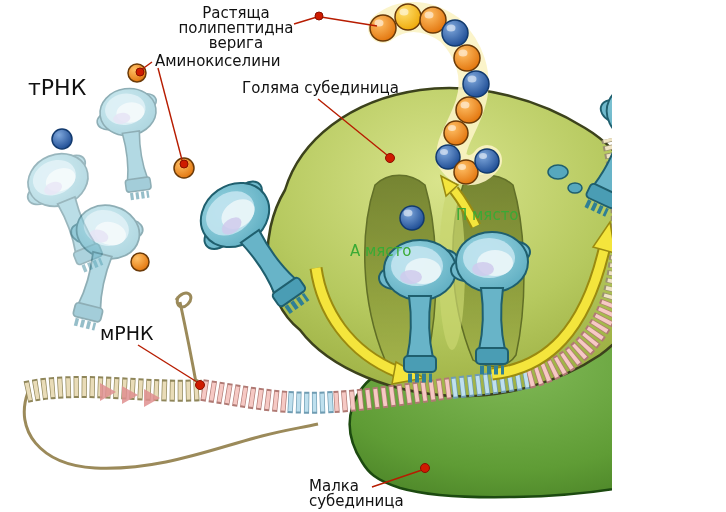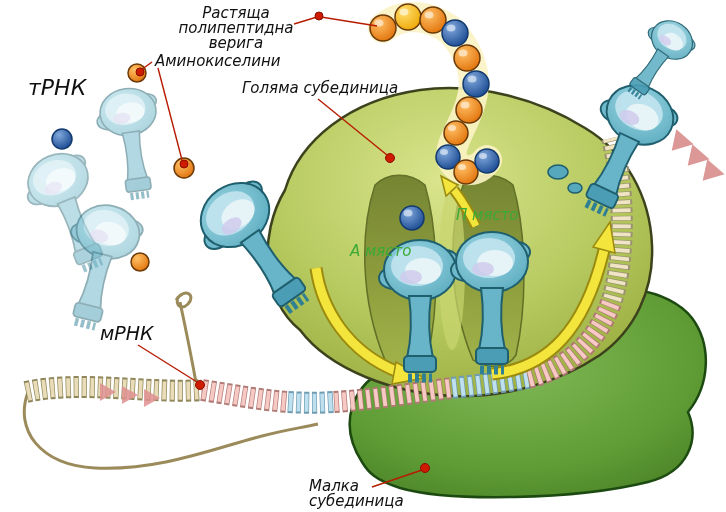--- a/index.html
+++ b/index.html
@@ -1,17 +1,17 @@
 <!DOCTYPE html>
 <html><head>
 <meta charset="utf-8">
 <style>
   html,body{margin:0;padding:0;background:#ffffff;}
-  .canvas{position:relative;width:726px;height:512px;background:#fff;overflow:hidden;
-          font-family:"DejaVu Sans",sans-serif;font-style:italic;}
+  .canvas{position:relative;width:612px;height:512px;background:#fff;overflow:hidden;
+          font-family:"DejaVu Sans",sans-serif;}
   svg{display:block}
   text{font-family:"DejaVu Sans",sans-serif;}
   .lbl{font-size:15px;fill:#111;}
   .lbl-big{font-size:22px;fill:#111;}
   .lbl-mid{font-size:19px;fill:#111;}
   .site{font-size:15px;fill:#3aaa35;}
 </style>
 </head>
 <body>
 

